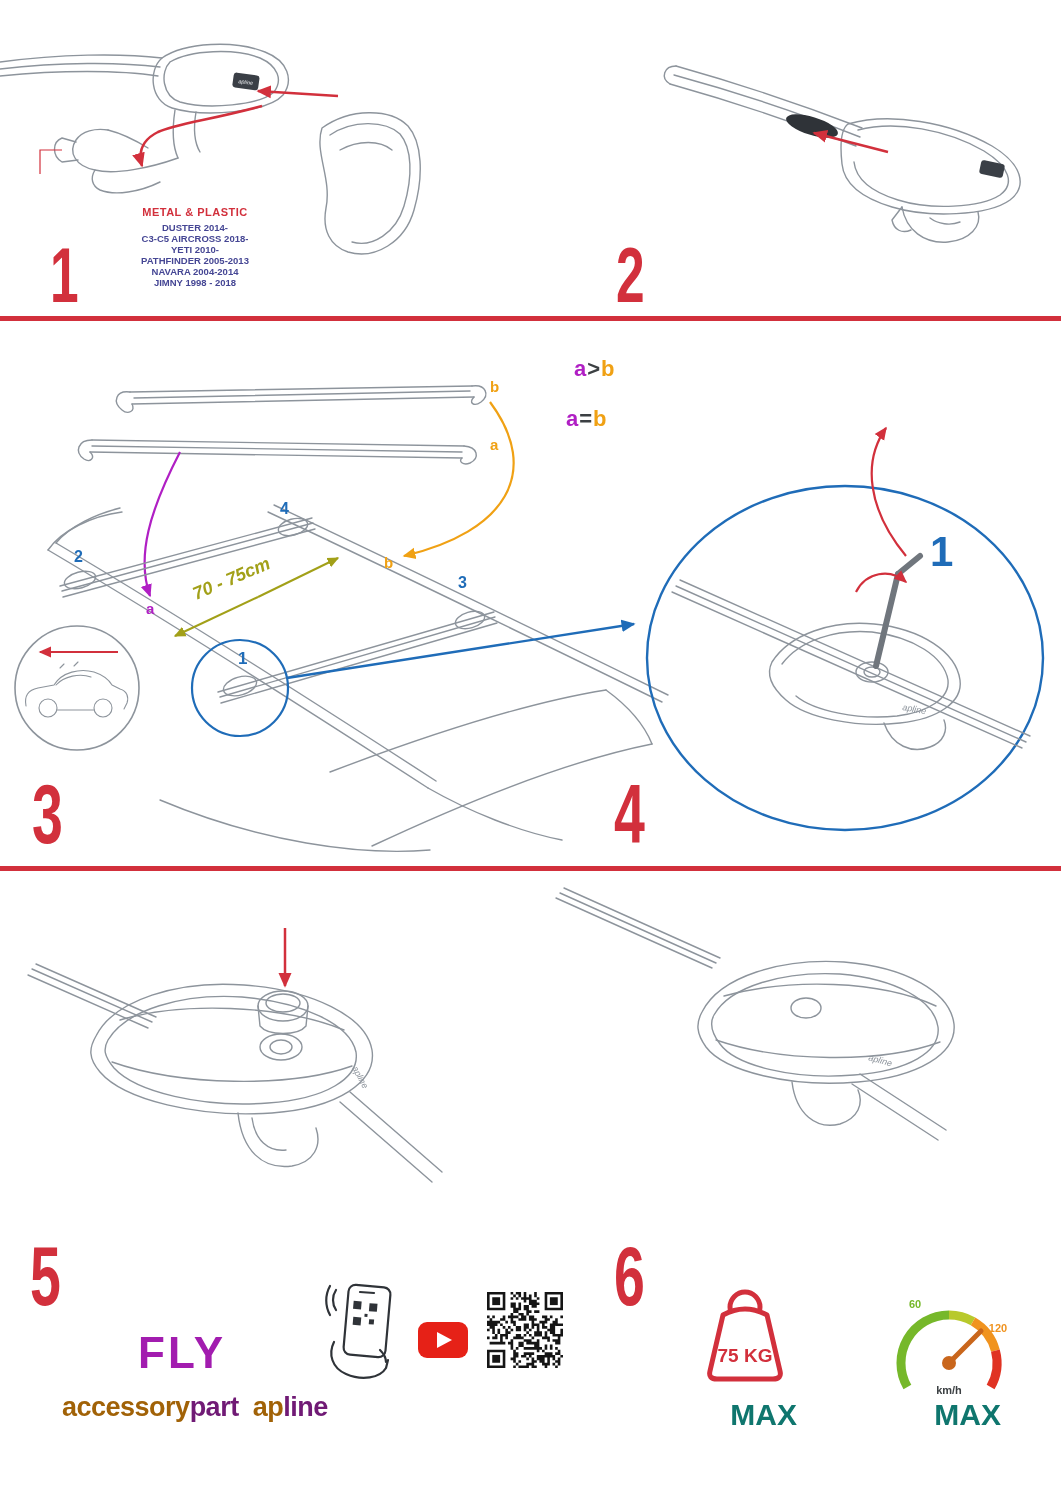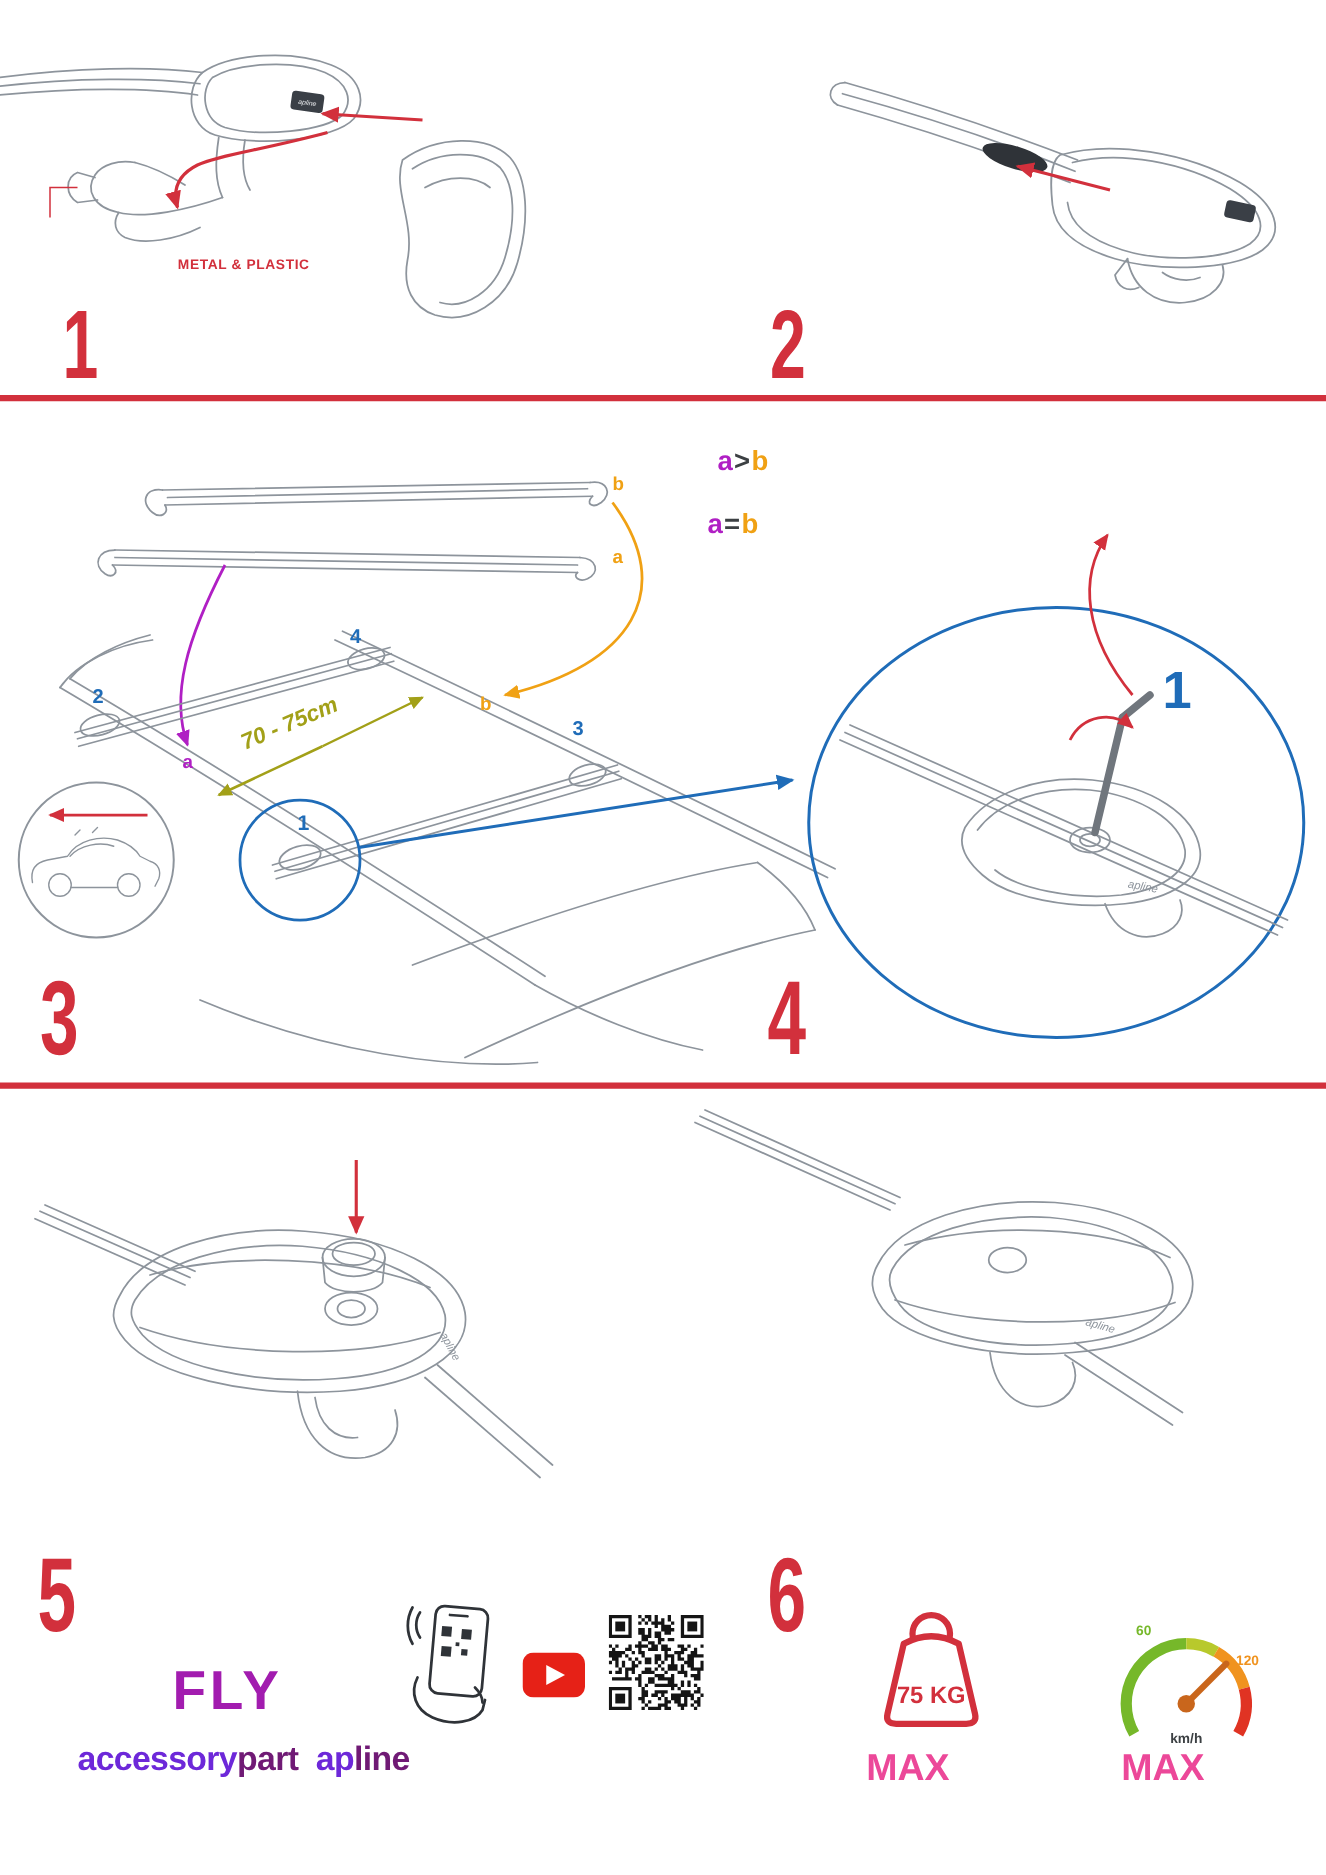--- a/index.html
+++ b/index.html
@@ -20,22 +20,22 @@
   text{font-family:"Liberation Sans",sans-serif}
   .lbl-blue{fill:#1f6cb8;font-size:16px;font-weight:700}
   .lbl-blue-sm{fill:#1f6cb8;font-size:17px;font-weight:700}
   .lbl-blue-big{fill:#1f6cb8;font-size:42px;font-weight:700}
   .lbl-purple{fill:#b01fc4;font-size:15px;font-weight:700}
   .lbl-orange{fill:#f0a114;font-size:15px;font-weight:700}
   .measure{fill:#a2a018;font-size:18px;font-weight:700;font-style:italic}
   .pad-logo-text{fill:#8d949c;font-size:9px;font-style:italic;stroke:none}
   .fly{position:absolute;left:138px;top:1328px;font-size:44px;font-weight:700;letter-spacing:3px;color:#a21caf}
   .brand{position:absolute;left:62px;top:1392px;font-size:27px;font-weight:700;letter-spacing:-.5px}
-  .brand .navy{color:#6d28d9}.brand .red{color:#701a75}.brand .gap{display:inline-block;width:14px}
-  .max-label{position:absolute;width:104px;text-align:left;font-size:30px;font-weight:700;color:#ec4899}
+  .brand .navy{color:#a16207}.brand .red{color:#701a75}.brand .gap{display:inline-block;width:14px}
+  .max-label{position:absolute;width:104px;text-align:right;font-size:30px;font-weight:700;color:#0f766e}
 </style>
 </head>
 <body>
 
 <div class="page">
 
   <svg class="layer" style="top:0" width="1061" height="316" viewBox="0 0 1061 316">
     <defs>
       <marker id="s1r" viewBox="0 0 10 10" refX="8" refY="5" markerWidth="6.5" markerHeight="6.5" orient="auto">
         <path d="M0,1 L9,5 L0,9 Z" fill="#d2303c"></path>
@@ -80,20 +80,28 @@
       <path d="M858,130 C896,120 948,130 984,151 C1010,167 1015,184 1000,195 C980,208 930,210 898,200 C872,192 856,180 854,162"></path>
       <rect x="980" y="162" width="24" height="14" rx="3" fill="#3a3f46" stroke="none" transform="rotate(12 992 169)"></rect>
       <path d="M902,207 C906,230 924,244 948,242 C970,240 982,226 978,212"></path>
       <path d="M902,207 L892,220 C894,230 902,234 911,230"></path>
       <path d="M930,218 C938,224 950,226 960,222"></path>
     </g>
     <path d="M888,152 L814,133" stroke="#d2303c" stroke-width="2.5" fill="none" marker-end="url(#s1r)"></path>
   </svg>
 
   <div class="material">METAL &amp; PLASTIC</div>
+  <div class="models">
+    <div>DUSTER 2014-</div>
+    <div>C3-C5 AIRCROSS 2018-</div>
+    <div>YETI 2010-</div>
+    <div>PATHFINDER 2005-2013</div>
+    <div>NAVARA 2004-2014</div>
+    <div>JIMNY 1998 - 2018</div>
+  </div>
 
   <div class="step-num" style="left:50px;top:236px;font-size:78px">1</div>
   <div class="step-num" style="left:616px;top:236px;font-size:78px">2</div>
 
   <div class="divider" style="top:316px"></div>
 
   <svg class="layer" style="top:321px" width="1061" height="545" viewBox="0 321 1061 545">
     <defs>
       <marker id="s2r" viewBox="0 0 10 10" refX="8" refY="5" markerWidth="6.5" markerHeight="6.5" orient="auto">
           <path d="M0,1 L9,5 L0,9 Z" fill="#d2303c"></path>

